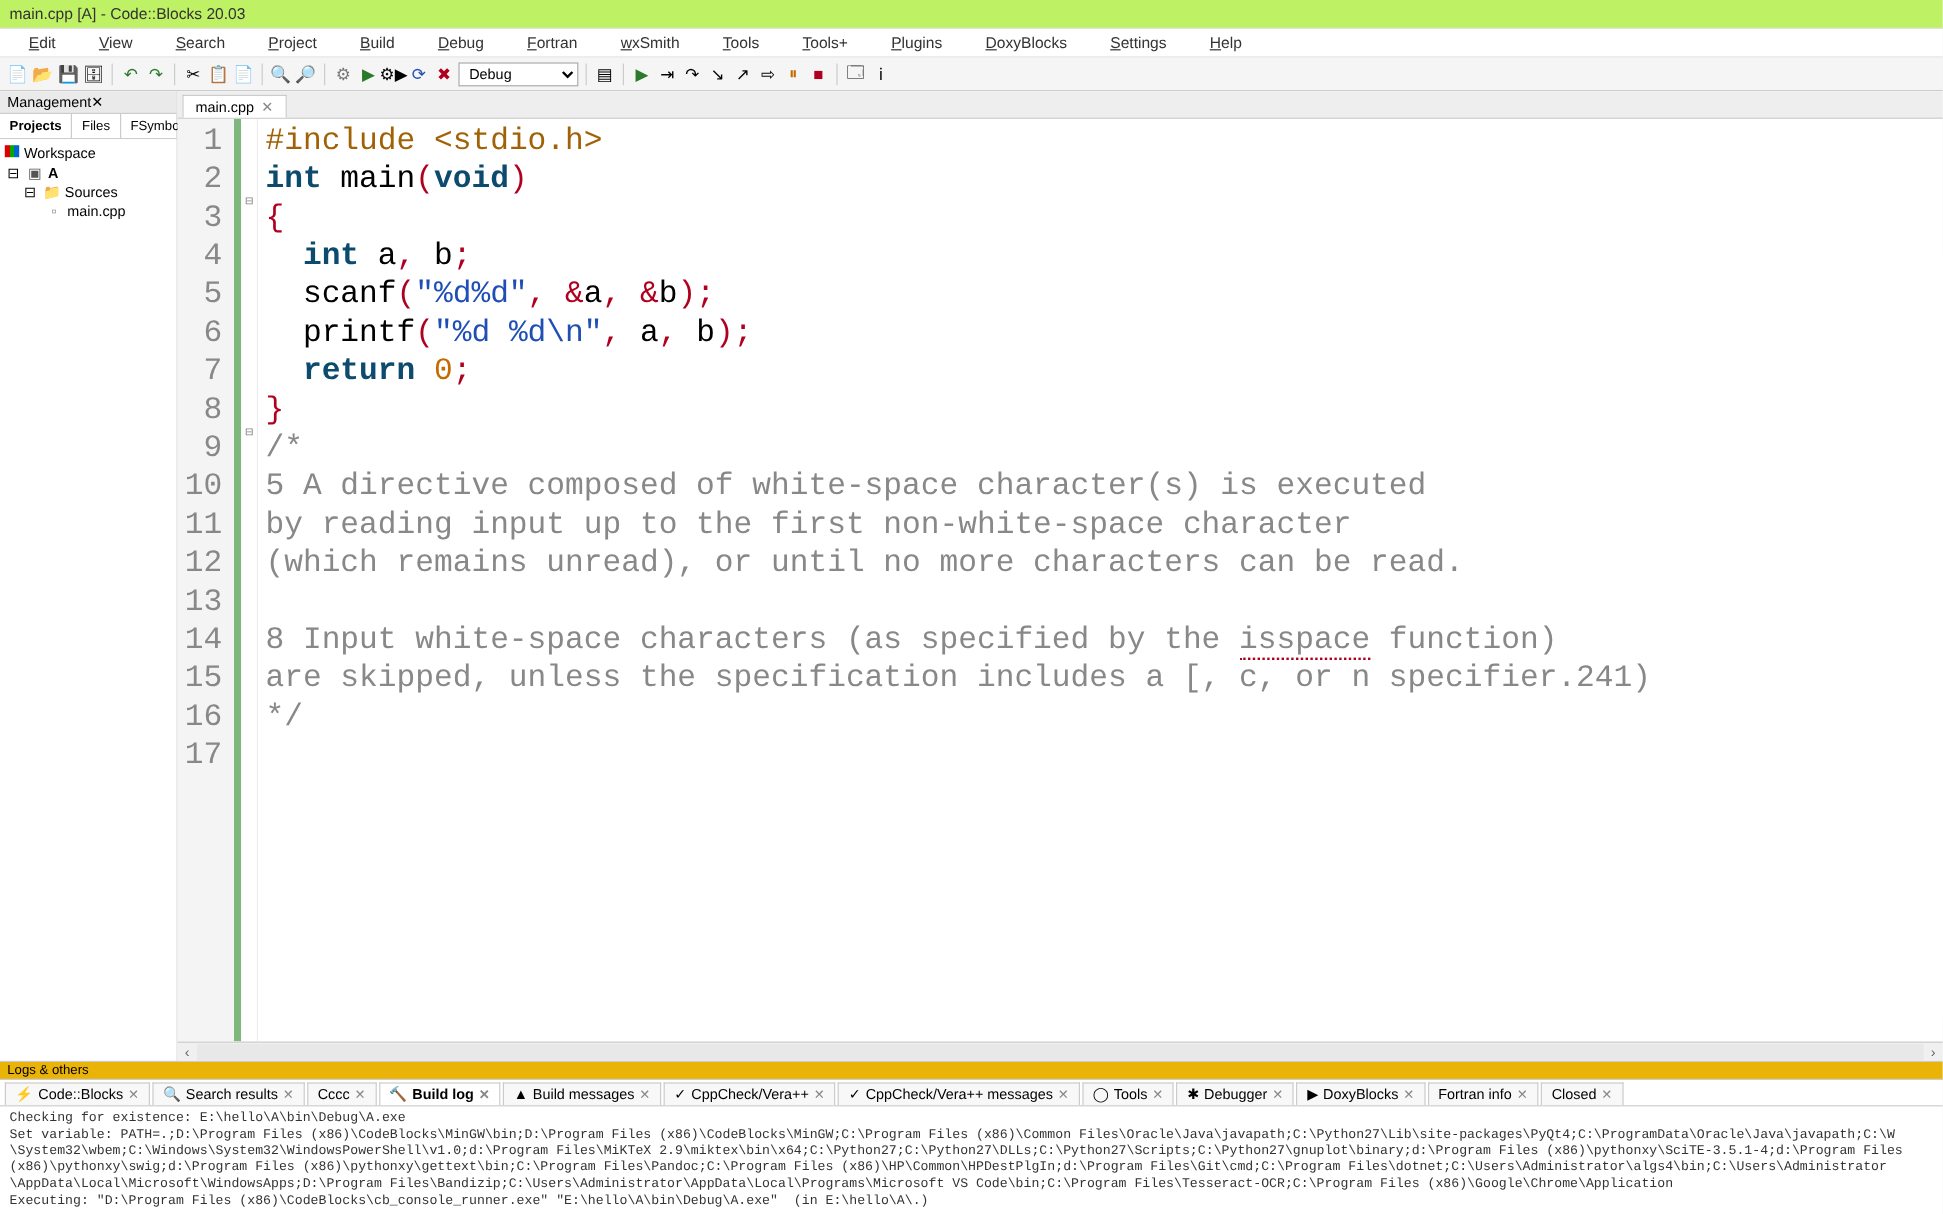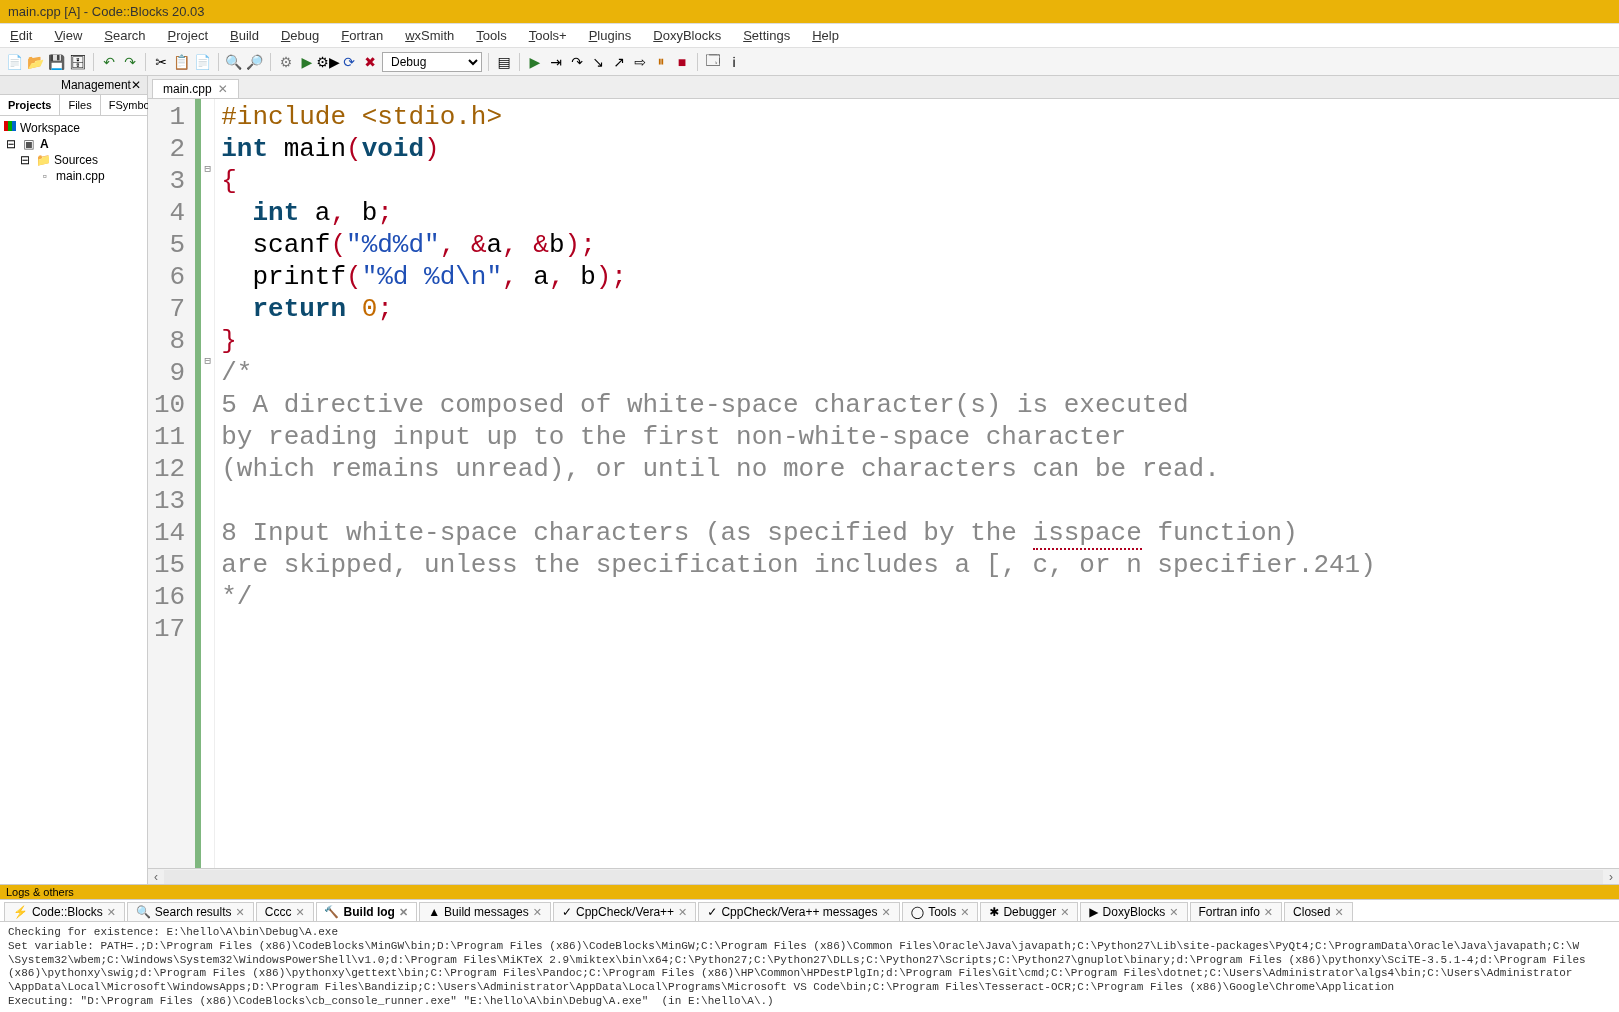--- a/index.html
+++ b/index.html
@@ -7,36 +7,36 @@
   font-family: "Segoe UI", Tahoma, sans-serif;
   font-size: 12px;
   background: #f0f0f0;
   width: 1619px;
   height: 1012px;
   overflow: hidden;
   display: flex;
   flex-direction: column;
 }
 .title-bar {
-  background: #eab308;
+  background: #bef264;
   padding: 4px 8px;
   font-size: 13px;
   color: #333;
   border-bottom: 1px solid #ddd;
 }
 .menu-bar {
   background: #fff;
   padding: 2px 6px;
   display: flex;
   gap: 14px;
   font-size: 13px;
   color: #333;
   border-bottom: 1px solid #e0e0e0;
 }
-.menu-bar span { cursor: default; padding: 2px 4px; }
+.menu-bar span { cursor: default; padding: 2px 4px; margin-left: 14px; }
 .menu-bar span:first-letter { text-decoration: underline; }
 .toolbar {
   background: #f5f5f5;
   padding: 3px 6px;
   display: flex;
   align-items: center;
   gap: 3px;
   border-bottom: 1px solid #ccc;
   height: 28px;
 }
@@ -63,21 +63,21 @@
   background: #fff;
   border-right: 1px solid #ccc;
   display: flex;
   flex-direction: column;
 }
 .panel-title {
   background: #eaeaea;
   padding: 2px 6px;
   font-size: 12px;
   display: flex;
-  justify-content: flex-end;
+  justify-content: flex-start;
   border-bottom: 1px solid #ccc;
 }
 .panel-close { cursor: pointer; }
 .panel-tabs {
   display: flex;
   border-bottom: 1px solid #ccc;
   font-size: 11px;
 }
 .panel-tab {
   padding: 4px 8px;

